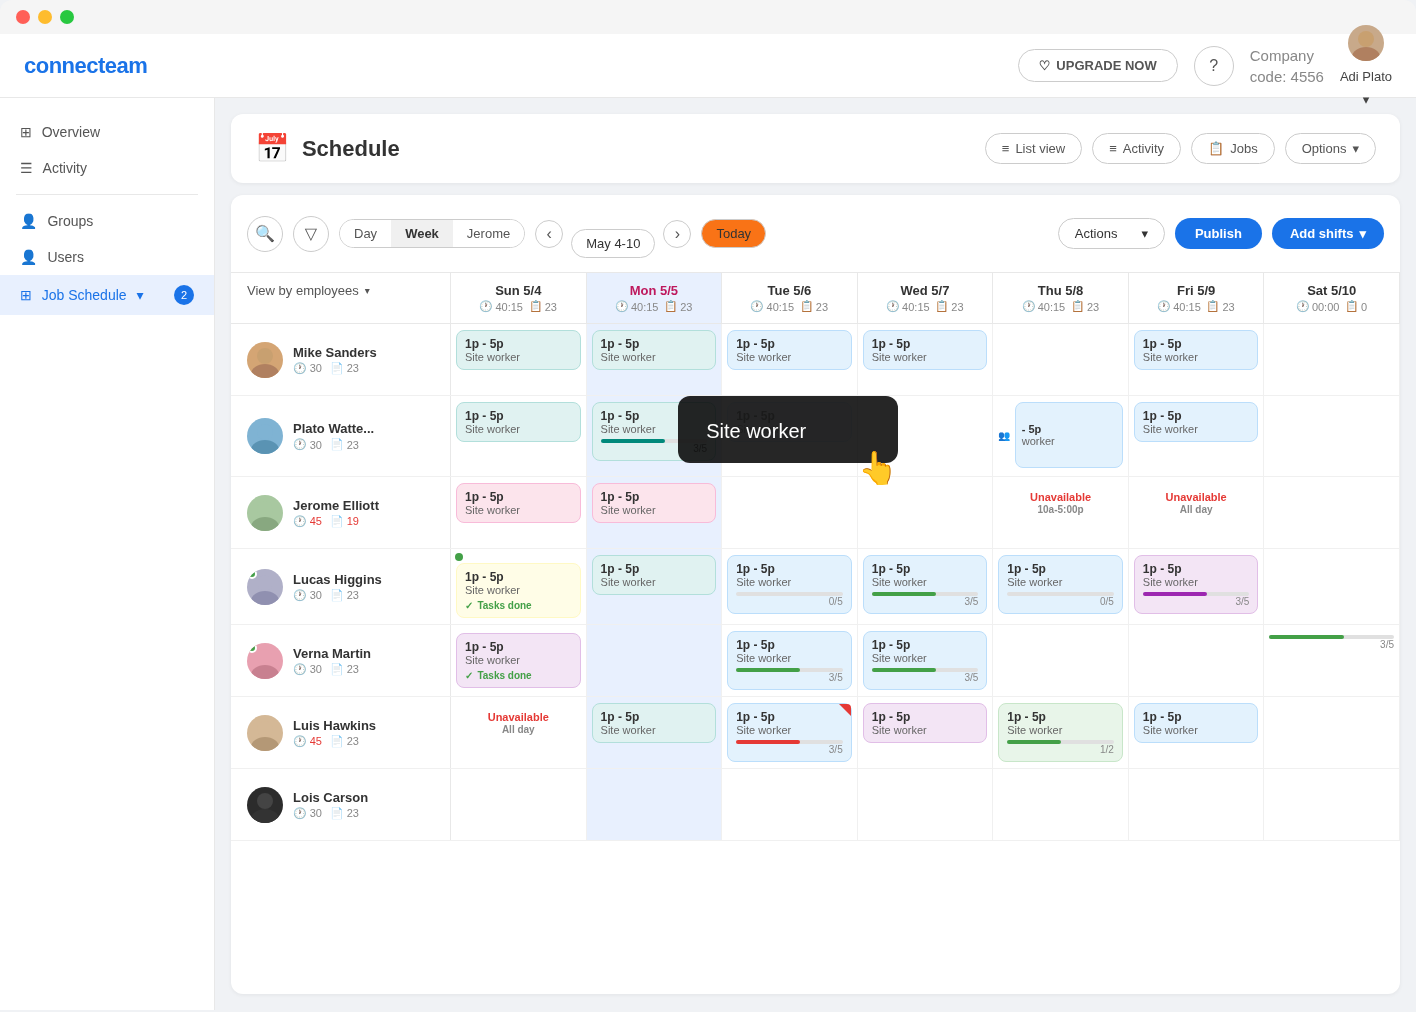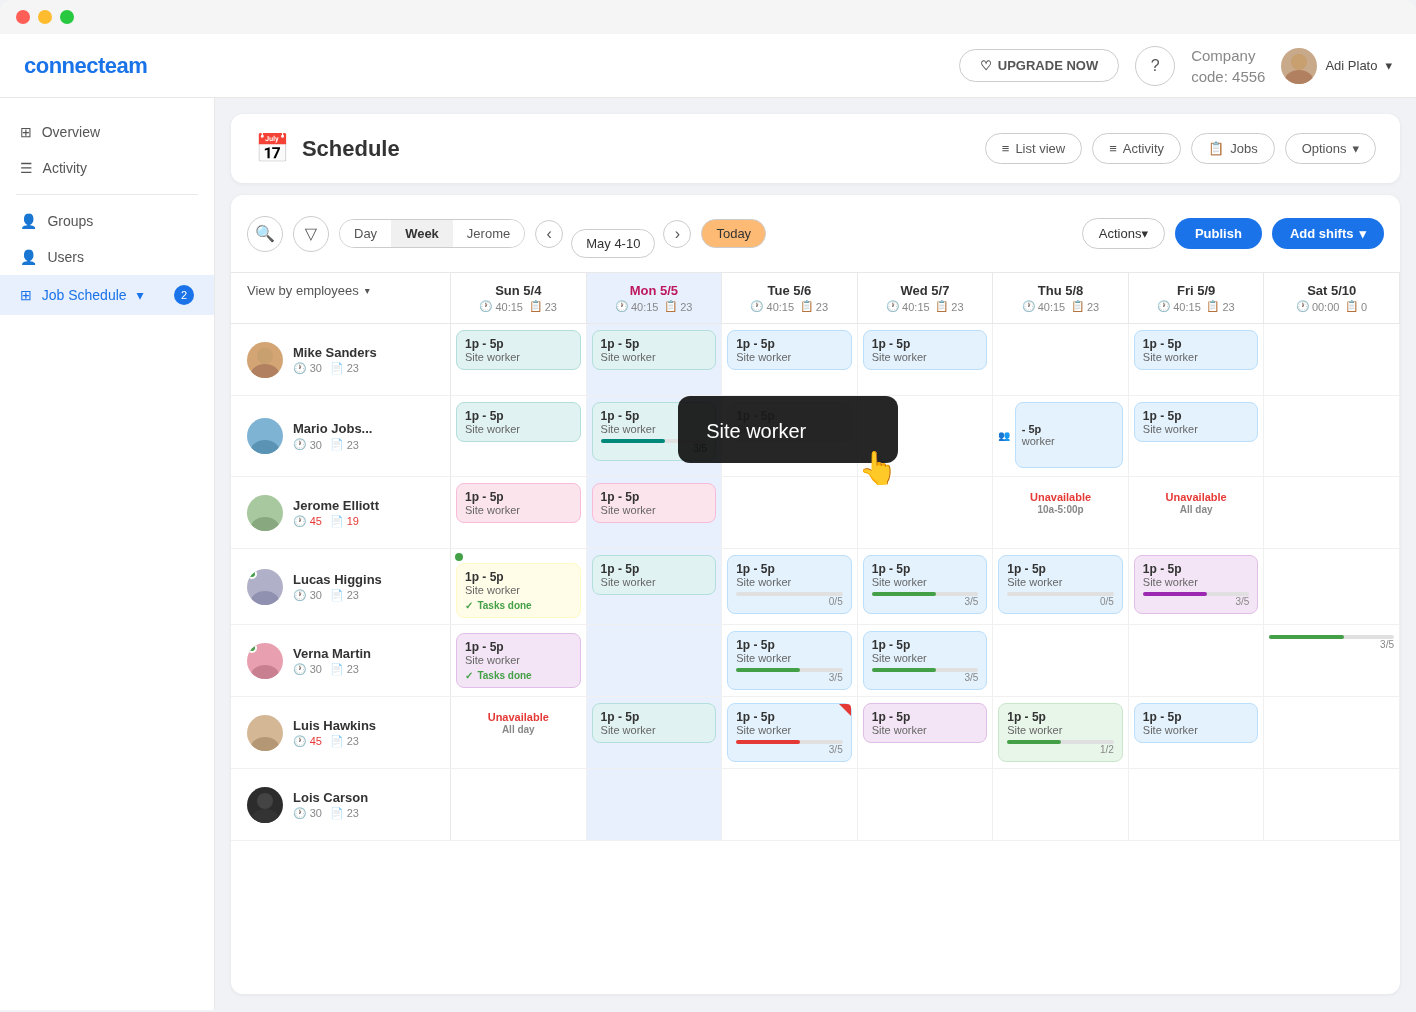--- a/index.html
+++ b/index.html
@@ -11,21 +11,21 @@
     .tl-red { background: #ff5f57; }
     .tl-yellow { background: #febc2e; }
     .tl-green { background: #28c840; }
 
     
     .top-nav { background: #fff; display: flex; align-items: center; justify-content: space-between; padding: 0 24px; height: 64px; border-bottom: 1px solid #e8e8e8; }
     .logo { color: #1a73e8; font-size: 22px; font-weight: 700; letter-spacing: -0.5px; text-align: center; }
     .nav-right { display: flex; align-items: center; gap: 16px; }
     .upgrade-btn { border: 1.5px solid #ccc; border-radius: 24px; padding: 8px 20px; color: #555; font-size: 13px; font-weight: 600; cursor: pointer; display: flex; align-items: center; gap: 6px; background: #fff; }
     .help-icon-wrap { width: 40px; height: 40px; border-radius: 50%; border: 1.5px solid #ccc; display: flex; align-items: center; justify-content: center; cursor: pointer; color: #555; }
-    .user-info { display: flex; align-items: center; gap: 8px; color: #444; font-size: 13px; cursor: pointer; }
+    .user-info { display: flex; align-items: center; gap: 8px; color: #444; font-size: 13px; cursor: pointer; flex-direction: column; }
     .user-avatar { width: 36px; height: 36px; border-radius: 50%; background: #c8a98a; display: flex; align-items: center; justify-content: center; overflow: hidden; }
     .company-info { text-align: left; font-size: 15px; color: #888; line-height: 1.4; }
 
     
     .app-layout { display: flex; height: calc(1012px - 64px - 36px); }
 
     
     .sidebar { width: 215px; background: #fff; border-right: 1px solid #e8e8e8; padding: 16px 0; flex-shrink: 0; }
     .sidebar-item { display: flex; align-items: center; gap: 10px; padding: 10px 20px; cursor: pointer; color: #555; font-size: 14px; border-radius: 0; }
     .sidebar-item.active { color: #1a73e8; background: #e8f0fe; }
@@ -46,22 +46,22 @@
 
     
     .toolbar { display: flex; align-items: center; gap: 10px; padding: 14px 16px; border-bottom: 1px solid #e8e8e8; flex-shrink: 0; }
     .toolbar-btn { width: 36px; height: 36px; border-radius: 50%; border: 1.5px solid #ccc; display: flex; align-items: center; justify-content: center; cursor: pointer; color: #555; background: #fff; }
     .view-toggle { display: flex; border: 1.5px solid #ccc; border-radius: 20px; overflow: hidden; }
     .view-toggle-btn { padding: 6px 14px; font-size: 13px; color: #555; cursor: pointer; border: none; background: #fff; }
     .view-toggle-btn.active { background: #f0f0f0; font-weight: 600; color: #333; }
     .date-nav { display: flex; align-items: center; gap: 8px; }
     .date-nav-btn { width: 28px; height: 28px; border-radius: 50%; border: 1.5px solid #ccc; display: flex; align-items: center; justify-content: center; cursor: pointer; background: #fff; color: #555; }
     .date-range { border: 1.5px solid #ccc; border-radius: 20px; padding: 6px 14px; font-size: 13px; color: #333; cursor: pointer; margin-top: 20px; }
-    .today-btn { border: 1.5px solid #ccc; border-radius: 20px; padding: 6px 14px; font-size: 13px; color: #333; cursor: pointer; background: #fdba74; }
-    .actions-btn { border: 1.5px solid #ccc; border-radius: 20px; padding: 7px 16px; font-size: 13px; color: #333; cursor: pointer; background: #fff; display: flex; align-items: center; gap: 0; margin-left: auto; }
+    .today-btn { border: 1.5px solid #ccc; border-radius: 20px; padding: 6px 14px; font-size: 13px; color: #333; cursor: pointer; background: #f97316; }
+    .actions-btn { border: 1.5px solid #ccc; border-radius: 20px; padding: 7px 16px; font-size: 13px; color: #333; cursor: pointer; background: #fff; display: flex; align-items: center; gap: 24px; margin-left: auto; }
     .publish-btn { background: #1a73e8; color: #fff; border: none; border-radius: 20px; padding: 8px 20px; font-size: 13px; font-weight: 600; cursor: pointer; }
     .add-shifts-btn { background: #1a73e8; color: #fff; border: none; border-radius: 20px; padding: 8px 18px; font-size: 13px; font-weight: 600; cursor: pointer; display: flex; align-items: center; gap: 6px; }
 
     
     .calendar-grid { flex: 1; overflow: auto; }
     .cal-header { display: grid; grid-template-columns: 220px repeat(7, 1fr); border-bottom: 1px solid #e8e8e8; position: sticky; top: 0; background: #fff; z-index: 10; }
     .cal-header-cell { padding: 10px 8px; text-align: center; font-size: 12px; color: #666; border-right: 1px solid #e8e8e8; }
     .cal-header-cell:first-child { text-align: left; padding-left: 16px; }
     .cal-header-cell.today { background: #e8f0fe; }
     .col-day { font-weight: 700; font-size: 13px; color: #333; }
@@ -400,21 +400,21 @@
 
         <div class="cal-row">
           <div class="employee-cell">
             <div class="emp-avatar avatar-mario">
               <svg viewBox="0 0 36 36" width="36" height="36">
                   <circle cx="18" cy="14" r="8" fill="#7fb3d3"></circle>
                   <ellipse cx="18" cy="32" rx="14" ry="10" fill="#5a93b3"></ellipse>
                 </svg>
             </div>
             <div>
-              <div class="emp-name">Mario Jobs...</div>
+              <div class="emp-name">Plato Watte...</div>
               <div class="emp-sub">
                 <span class="emp-sub-item">
                     <span>🕐</span> 
                     <span>30</span>
                   </span>
                 <span class="emp-sub-item">
                     <span>📄</span> 
                     <span>23</span>
                   </span>
               </div>

